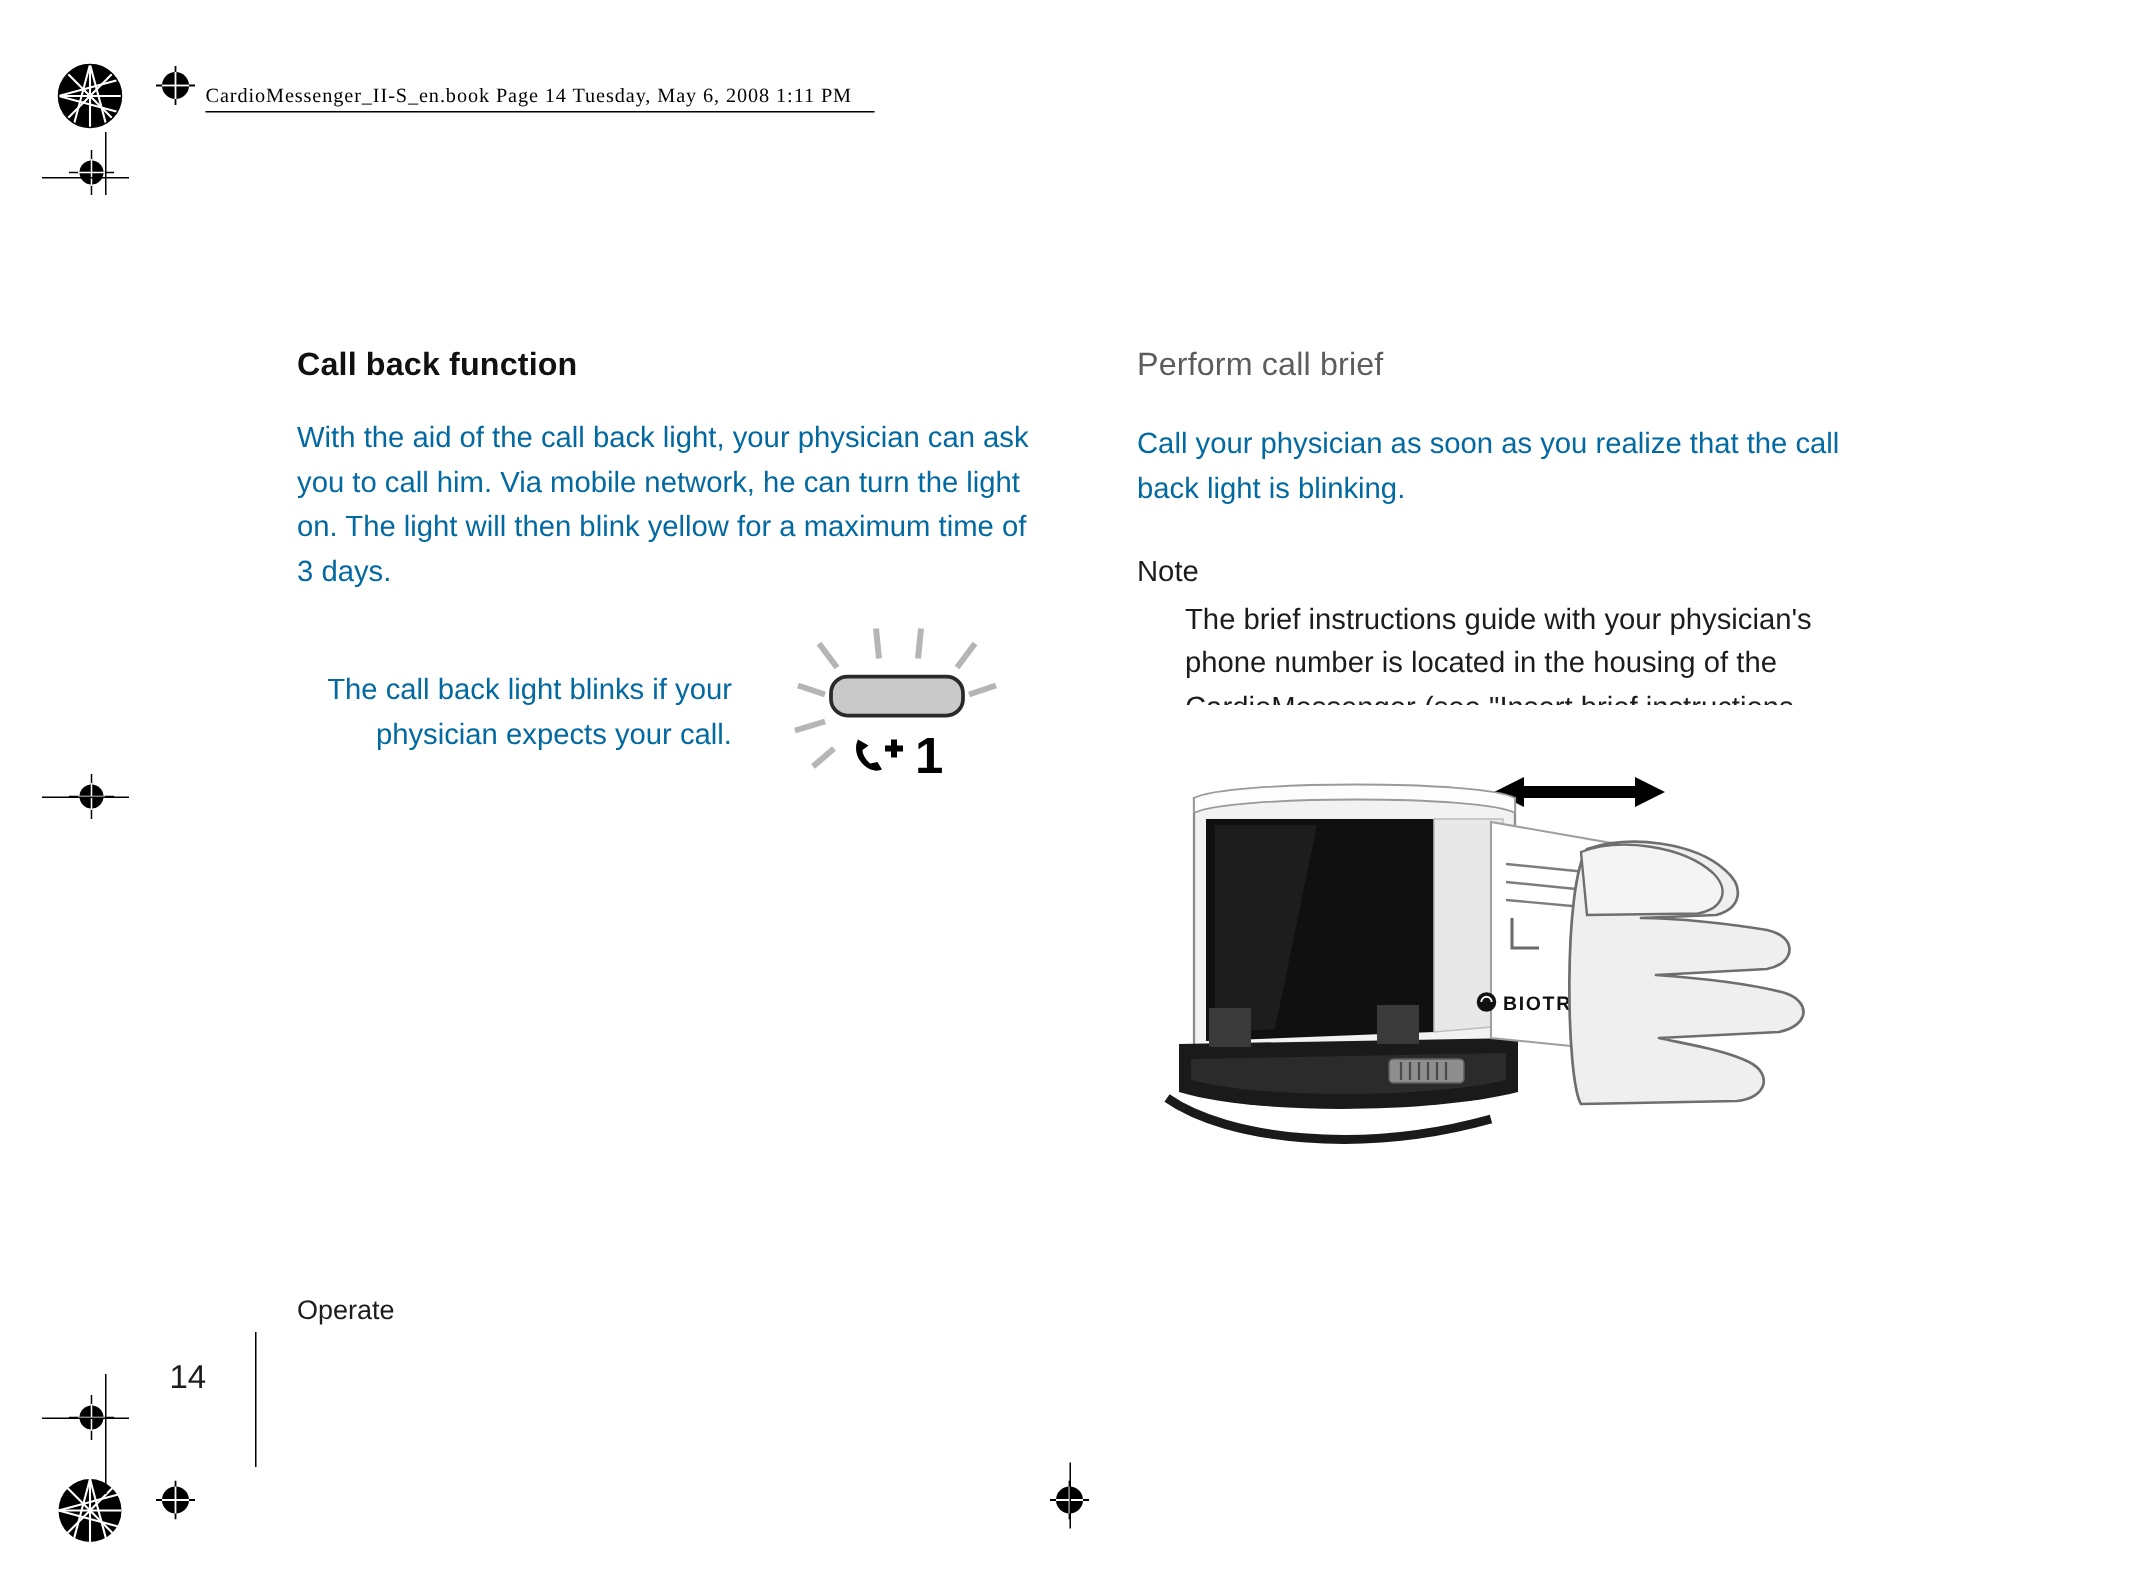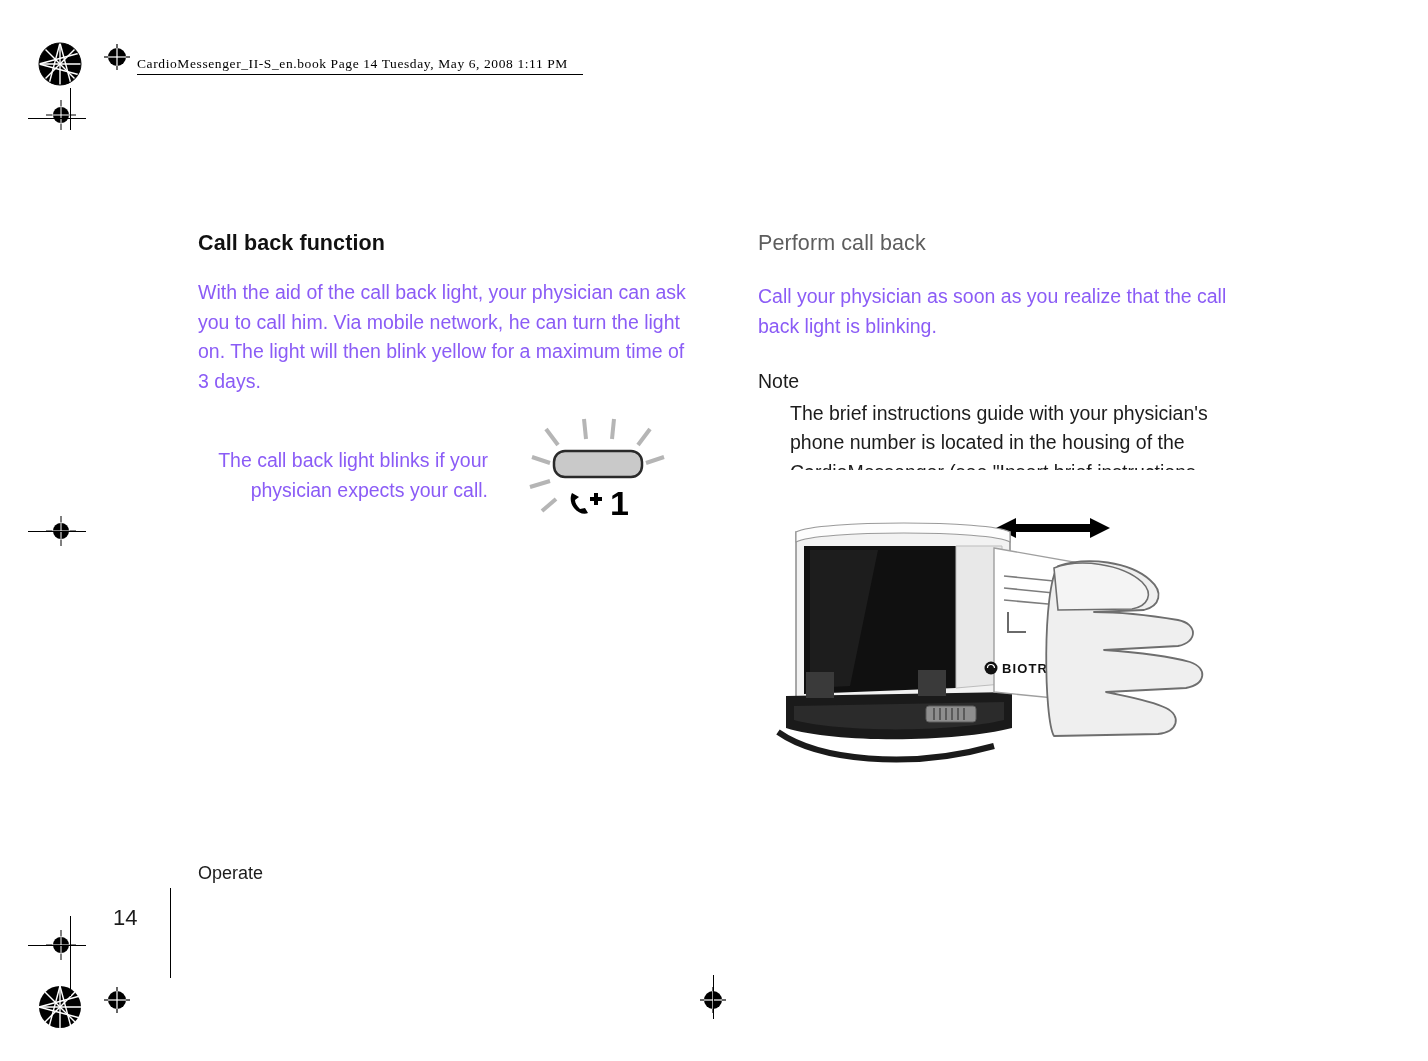--- a/index.html
+++ b/index.html
@@ -67,21 +67,21 @@
   }
   h2.section-title.light {
     font-weight: normal;
     color: #5d5d5d;
     margin-bottom: 26px;
   }
   p.body {
     font-size: 19.5px;
     line-height: 29.5px;
     margin: 0 0 26px 0;
-    color: #8b5cf6;
+    color: #0369a1;
   }
   p.body.narrow { width: 290px; text-align: right; }
   p.note-head {
     font-size: 19.5px;
     line-height: 29.5px;
     margin: 0 0 2px 0;
     color: #1c1c1c;
   }
   p.note-body {
     font-size: 19.5px;
@@ -349,21 +349,21 @@
         <path d="M4 2 C2 6 2 12 6 17 C10 22 16 24 20 22 L17 17 L12 18 C9 15 7 12 7 9 L11 6 Z" fill="#000"></path>
         <rect x="22" y="6" width="12" height="4" fill="#000"></rect>
         <rect x="26" y="2" width="4" height="12" fill="#000"></rect>
       </g>
 
       <text x="100" y="100" font-family="Liberation Sans, sans-serif" font-size="34" font-weight="bold" fill="#000">1</text>
     </svg>
   </div>
 
   <div class="col" id="col-right">
-    <h2 class="section-title light">Perform call back</h2>
+    <h2 class="section-title light">Perform call brief</h2>
     <p class="body">Call your physician as soon as you realize that the call back light is blinking.</p>
     <p class="note-head">Note</p>
     <p class="note-body">The brief instructions guide with your physician's phone number is located in the housing of the CardioMessenger (see "Insert brief instructions guide", page   11).</p>
   </div>
 
   <div id="fig-device">
     <svg width="495" height="315" viewBox="0 0 495 315">
 
       <rect x="0" y="0" width="495" height="315" fill="#ffffff"></rect>
 

